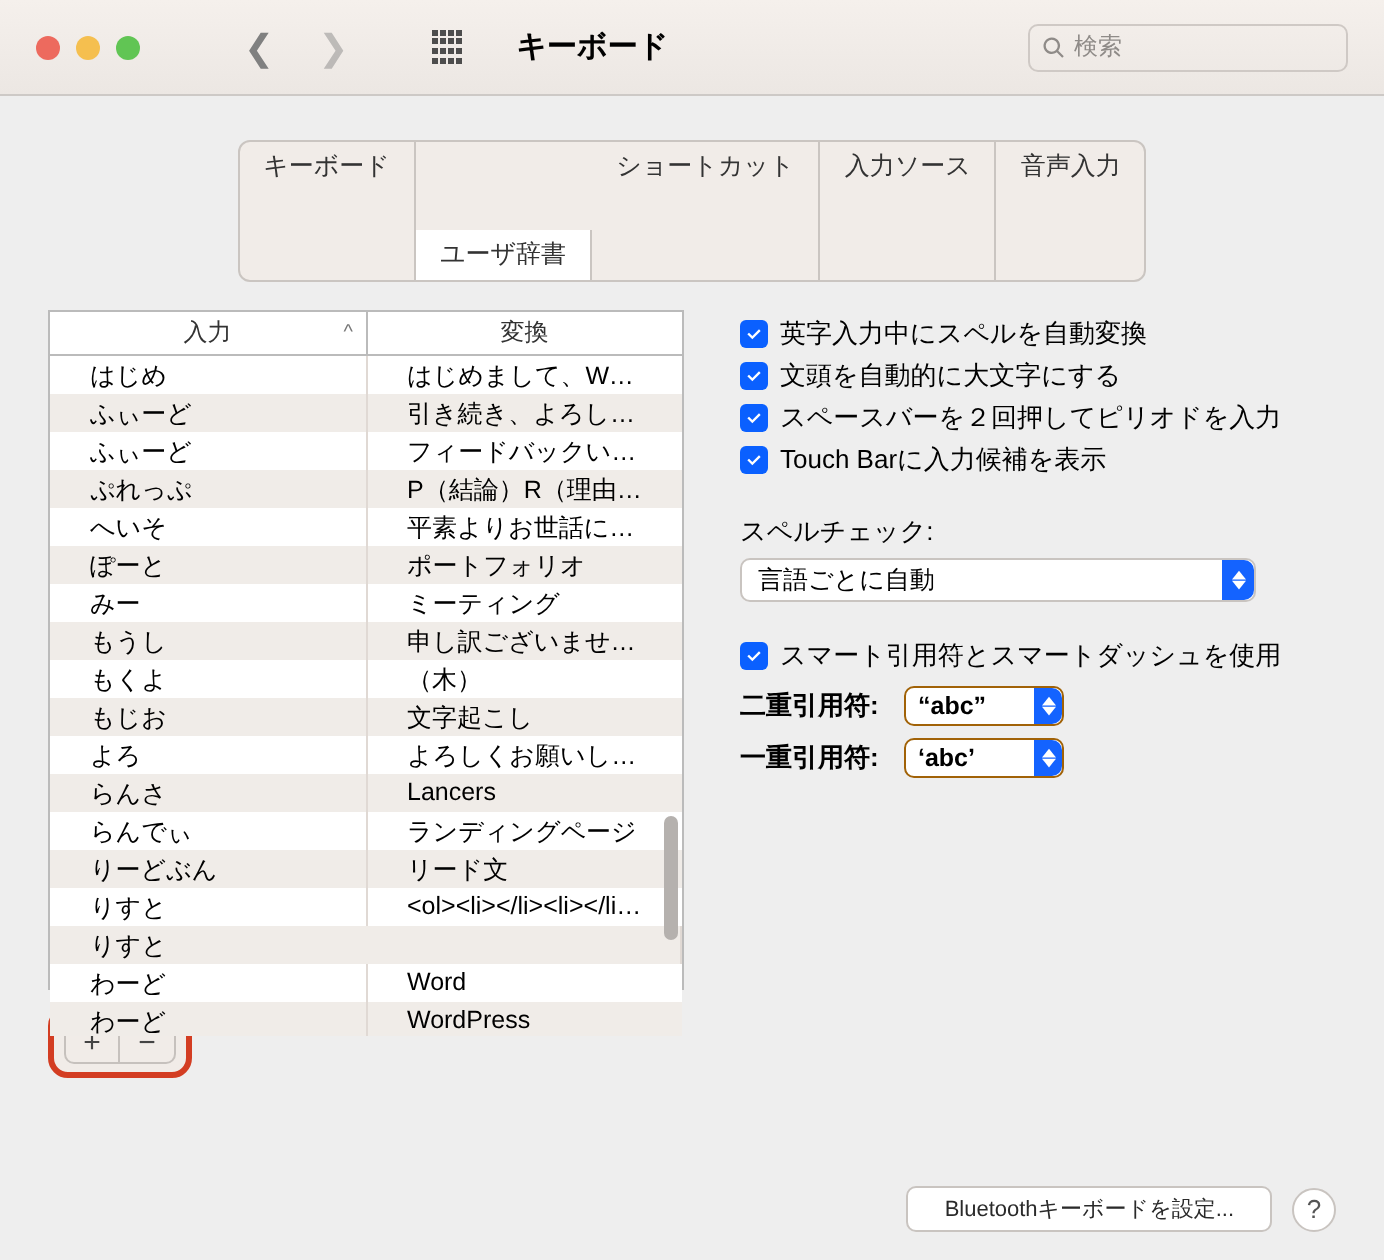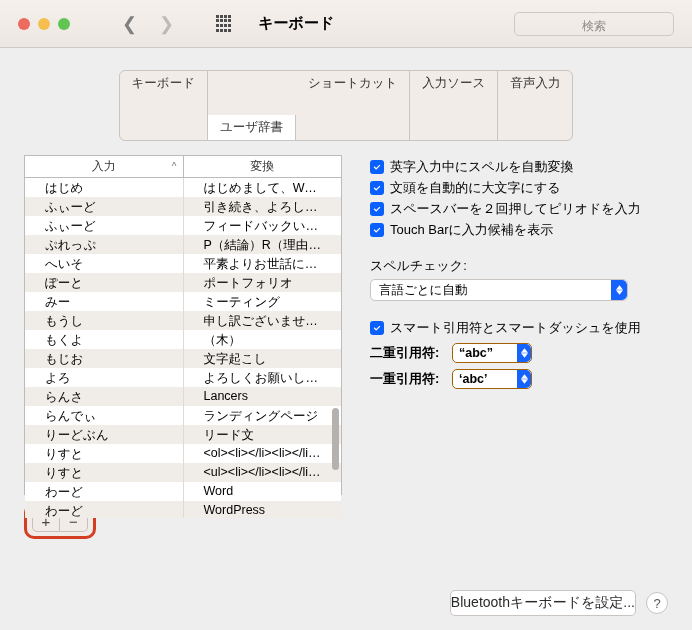--- a/index.html
+++ b/index.html
@@ -21,21 +21,20 @@
 .nav-arrows { display:flex; gap: 22px; margin-left: 38px; color:#808080; }
 .nav-arrows span { font-size:18px; }
 .grid-icon { color:#4d4d4d; display:flex; flex-wrap:wrap; width:18px; height:18px; gap:1px; margin-left:28px; }
 .grid-icon i { width:3px; height:3px; background:#4d4d4d; display:block; }
 .title { font-size:15px; font-weight:600; margin-left:10px; }
 .searchbox {
   margin-left:auto; width:160px; height:24px;
   border:1px solid #cfc9c5; border-radius:5px; background:#fff0;
   display:flex; align-items:center; padding:0 6px; gap:4px; color:#8f8b88;
   font-size:12px;
-  flex-direction:column;
 }
 .searchbox svg { width:12px; height:12px; fill:#8f8b88; }
 
 .tabs-wrap { text-align:center; margin:22px 0 14px; }
 .tabs {
   display:inline-flex; border:1px solid #cac5c1; border-radius:6px; overflow:hidden;
   background:#f1ece8;
 }
 .tabs .tab {
   padding:4px 12px; font-size:12.5px; color:#333; border-right:1px solid #cac5c1;
@@ -113,21 +112,21 @@
 }
 .popup-s .endcap svg { fill:#fff; width:7px; height:5px; }
 
 .footer {
   position:absolute; left:0; right:0; bottom:14px;
   display:flex; justify-content:flex-end; align-items:center;
   padding:0 24px; gap:10px;
 }
 .btn {
   background:#fff; border:1px solid #c9c4c0; border-radius:5px;
-  padding:3px 0; font-size:14px; color:#2a2a2a;
+  padding:3px 18px; font-size:11px; color:#2a2a2a;
 }
 .helpbtn {
   width:22px; height:22px; border-radius:50%; border:1px solid #c9c4c0;
   background:#fff; display:flex; align-items:center; justify-content:center;
   font-size:13px; color:#555;
 }
 </style>
 </head>
 <body>
 
@@ -247,21 +246,20 @@
           <div class="row">
             <div class="cell">りーどぶん</div>
             <div class="cell">リード文</div>
           </div>
           <div class="row">
             <div class="cell">りすと</div>
             <div class="cell">&lt;ol&gt;&lt;li&gt;&lt;/li&gt;&lt;li&gt;&lt;/li&gt;&lt;…</div>
           </div>
           <div class="row">
             <div class="cell">りすと</div>
-            <div class="cell">&lt;ul&gt;&lt;li&gt;&lt;/li&gt;&lt;li&gt;&lt;/li&gt;&lt;…</div>
           </div>
           <div class="row">
             <div class="cell">わーど</div>
             <div class="cell">Word</div>
           </div>
           <div class="row">
             <div class="cell">わーど</div>
             <div class="cell">WordPress</div>
           </div>
         </div>

